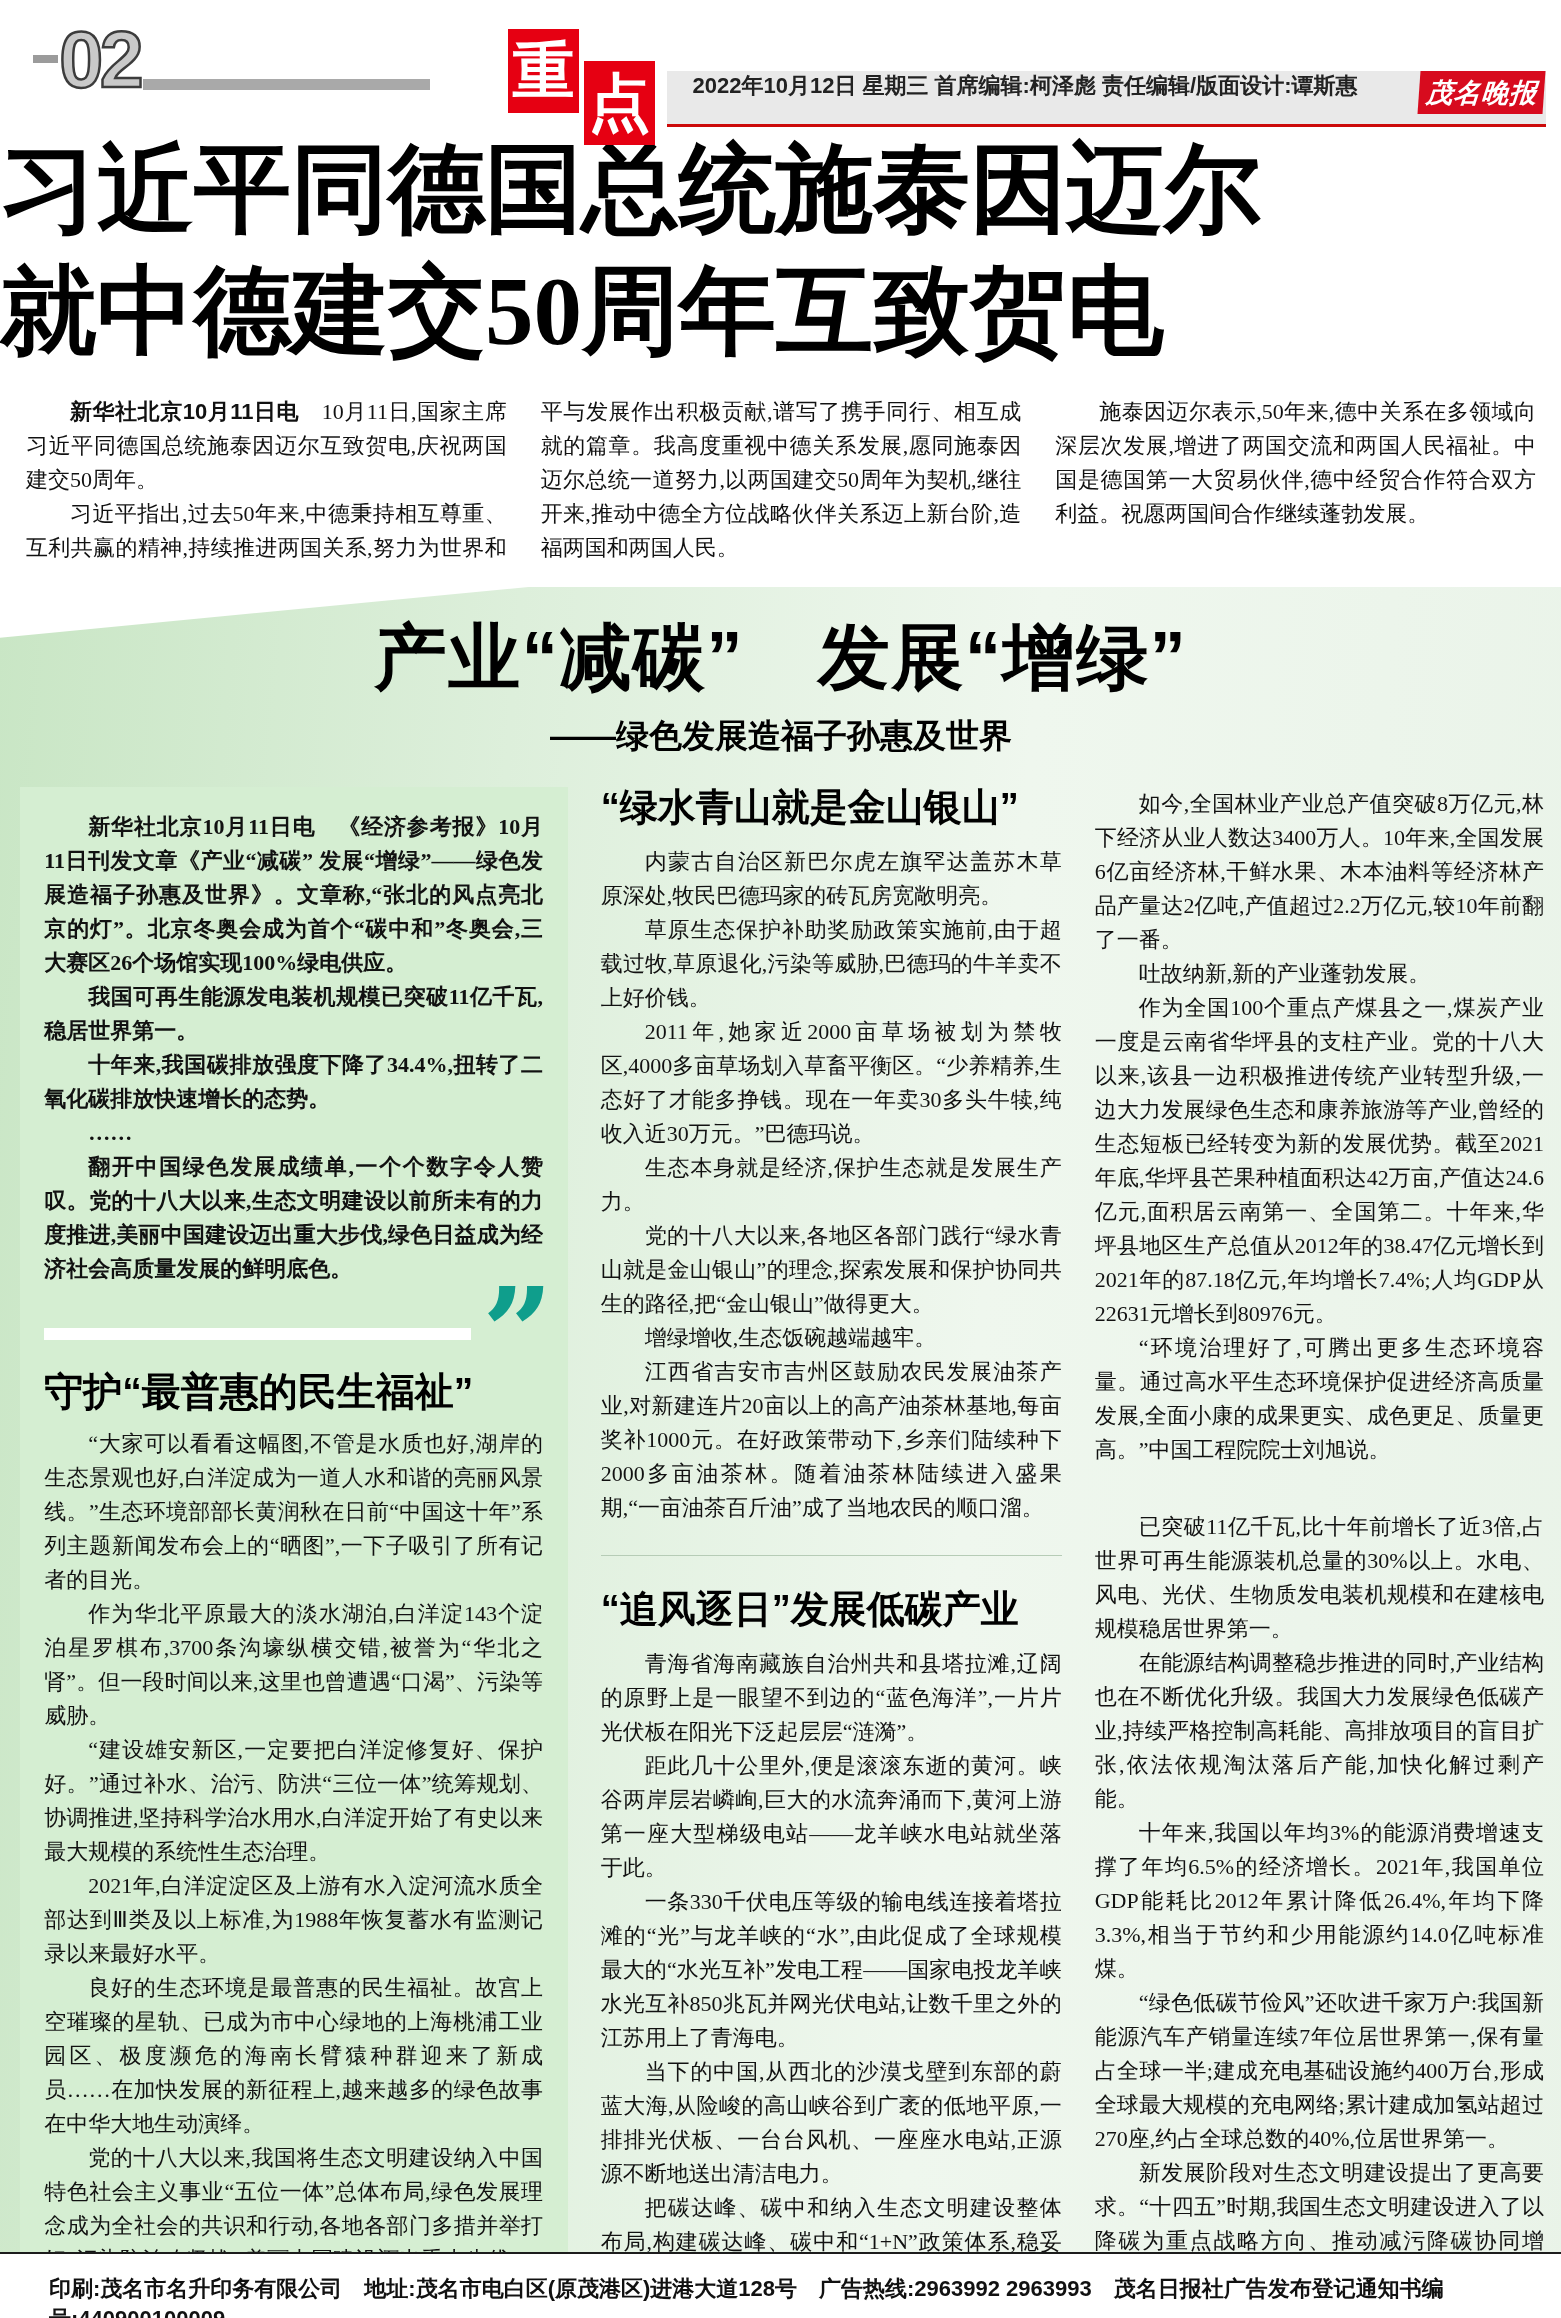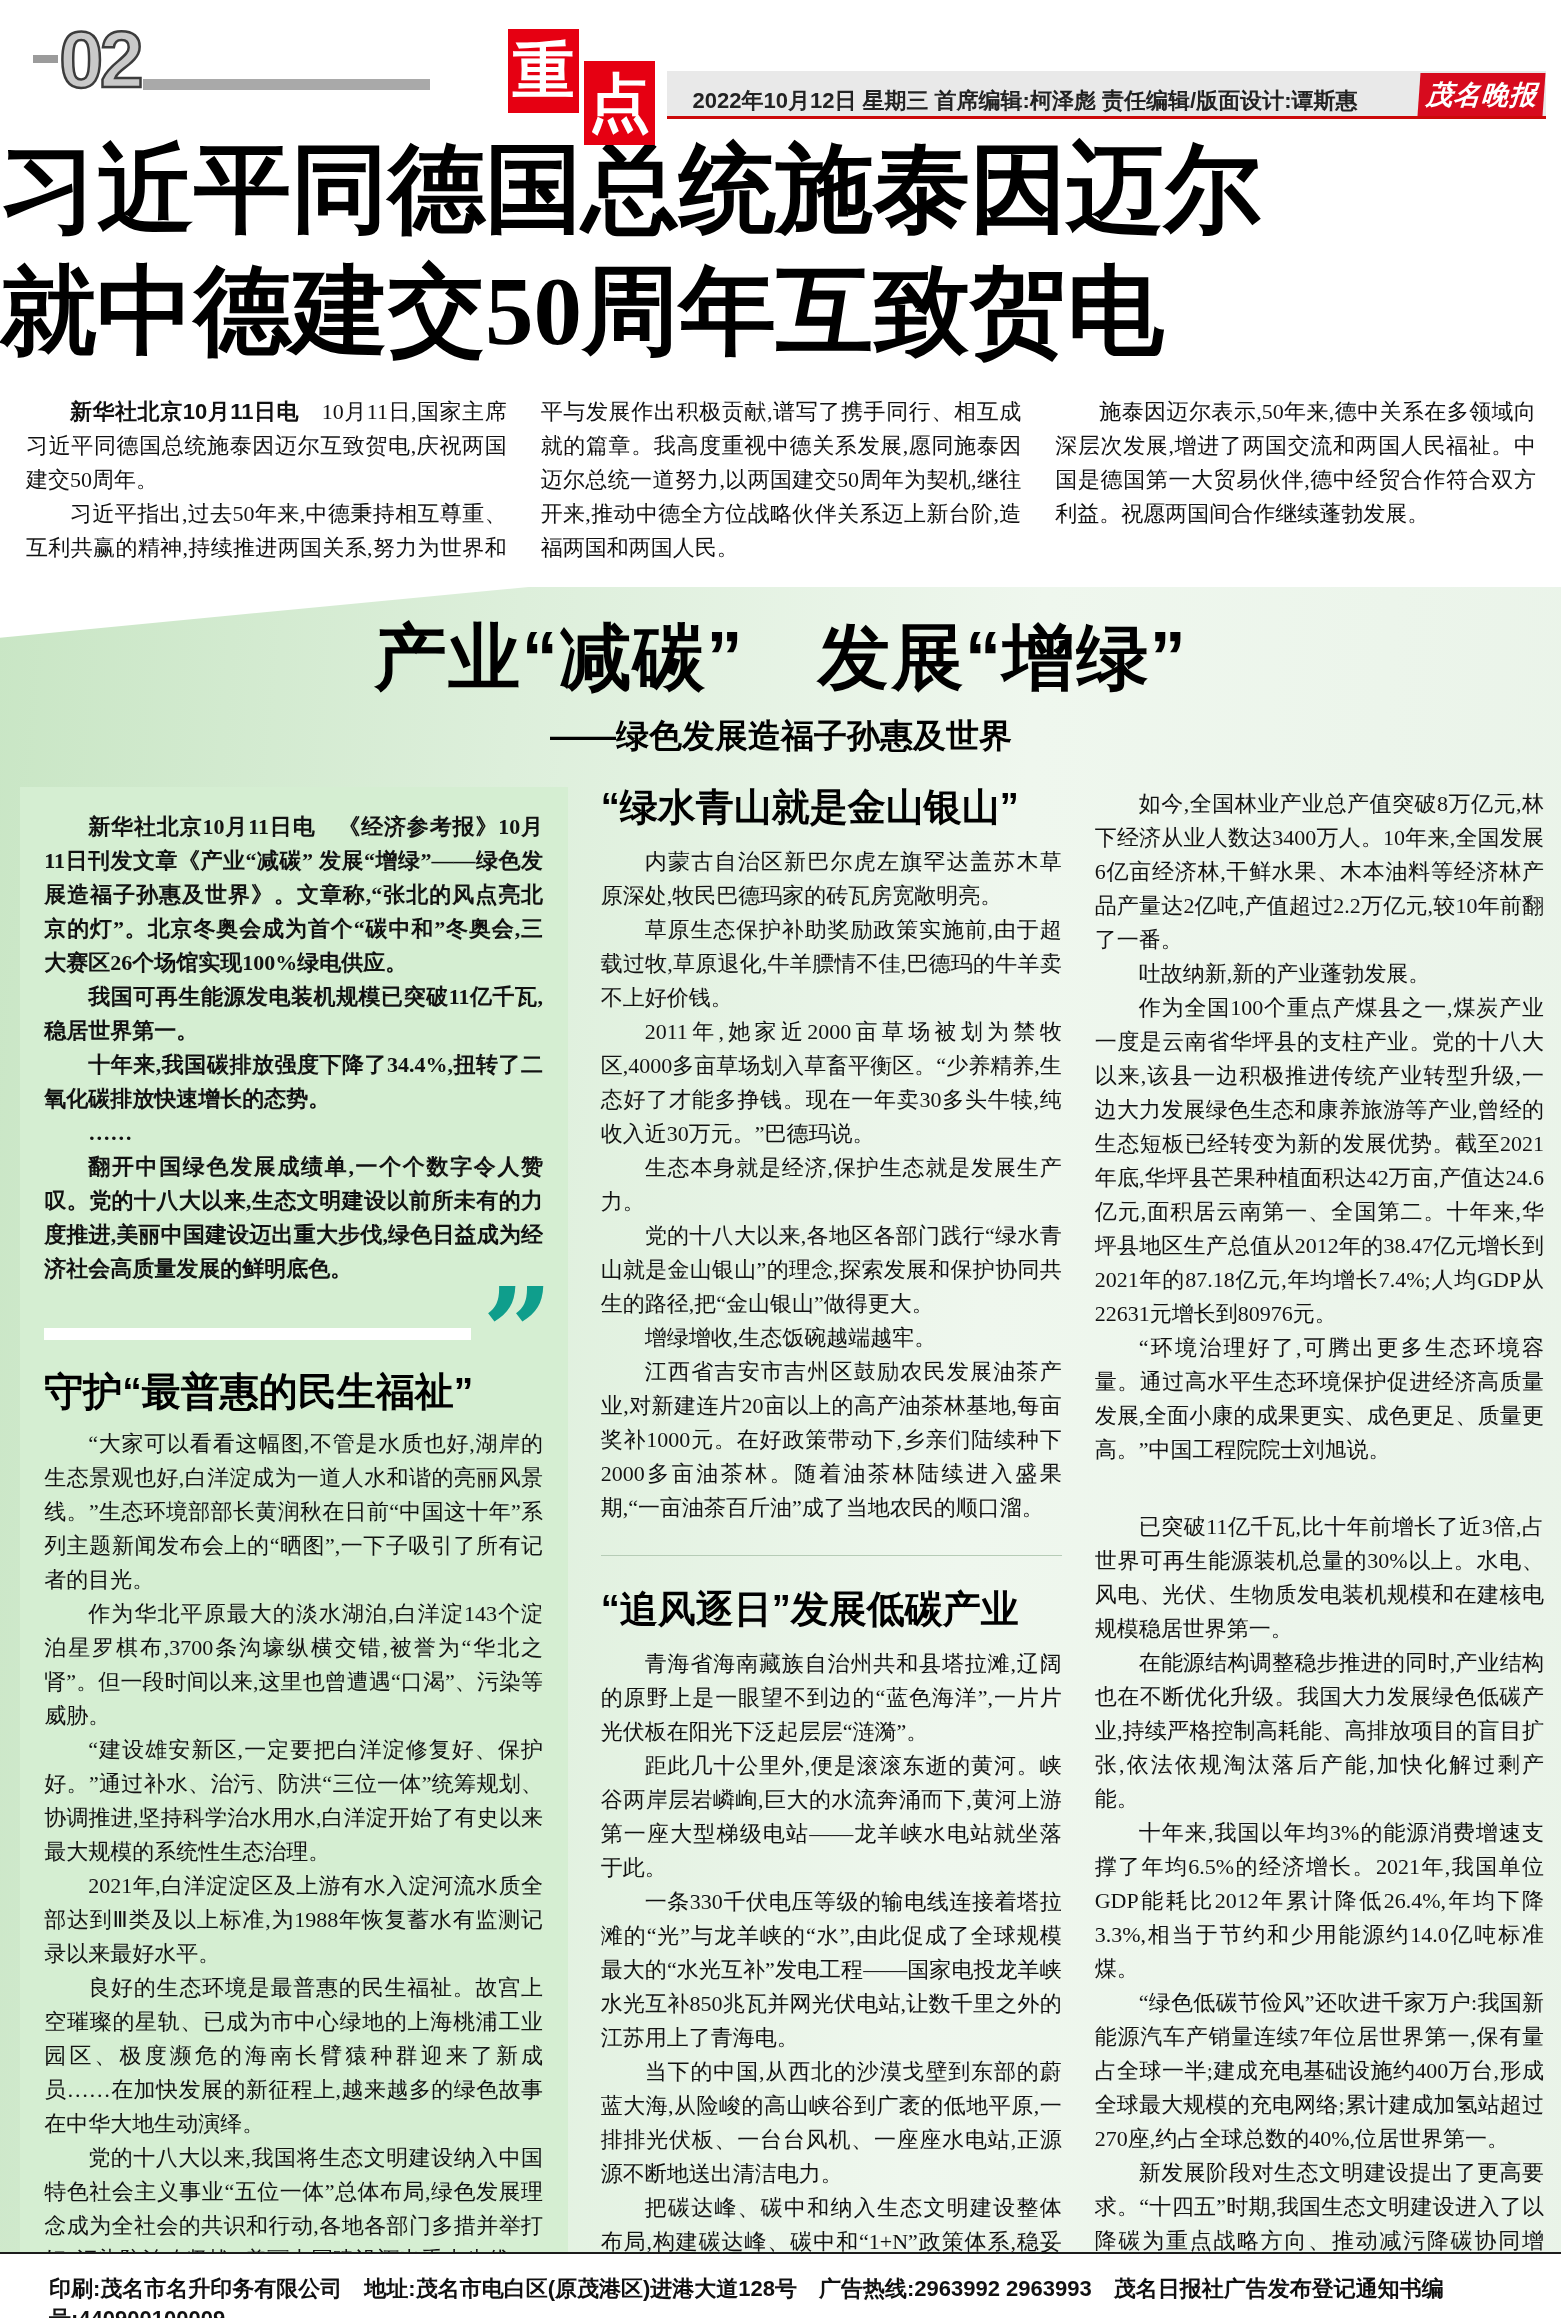--- a/index.html
+++ b/index.html
@@ -19,22 +19,22 @@
   .gray-bar { position:absolute; left:123px; top:79px; width:287px; height:10.7px; background:#a9a9a9; }
   .badge { position:absolute; left:488px; top:24.6px; width:148px; height:123px; }
   .badge-char {
     position:absolute; width:71px; height:84px; background:#e60012; color:#ffffff;
     font-family:"Liberation Sans",sans-serif; font-weight:900; font-size:62px;
     display:flex; align-items:center; justify-content:center;
   }
   .badge-char.c1 { left:0; top:4.9px; }
   .badge-char.c2 { left:76px; top:36px; }
   .date-strip {
-    position:absolute; left:647px; right:16.4px; top:71px; height:48px; background:#e9e9e9;
-    border-bottom:3.3px solid #cc0a0a; display:flex; align-items:flex-end;gap:36px;
+    position:absolute; left:647px; right:16.4px; top:71px; height:56px; background:#e9e9e9;
+    border-bottom:3.3px solid #cc0a0a; display:flex; align-items:flex-start;gap:36px;
   }
   .date-text { flex:1; text-align:center; font-size:22px; font-weight:700; color:#222; font-family:"Liberation Sans",sans-serif; }
   .masthead {
     width:125px; height:43px; background:#d70b1e; color:#fff; margin-right:1.6px;
     display:flex; align-items:center; justify-content:center;
     font-size:27px; font-weight:900; font-style:italic; letter-spacing:0.8px;
     font-family:"Liberation Serif",serif; transform:skewX(-4deg);
   }
   
   .headline {
@@ -165,21 +165,21 @@
           <p>党的十八大以来,我国将生态文明建设纳入中国特色社会主义事业“五位一体”总体布局,绿色发展理念成为全社会的共识和行动,各地各部门多措并举打好“污染防治攻坚战”,美丽中国建设迈出重大步伐。</p>
           <p>制定修订了30余部相关的法律法规,建立实施了中央生态环境保护督察、河湖长制等一系列制度;构建了以国家公园为主体的自然保护地体系,建立各级各类自然保护地近万处,为90%的陆地生态系统类型和74%的国家重点保护野生动植物种群提供有效保护;补上短板,累计安排中央预算内投资超过1000亿元支持环境基础设施建设……</p>
         </div>
     </div>
 
     <div class="col">
       <div class="colhead">“绿水青山就是金山银山”</div>
       <div>
 
       <p>内蒙古自治区新巴尔虎左旗罕达盖苏木草原深处,牧民巴德玛家的砖瓦房宽敞明亮。</p>
-          <p>草原生态保护补助奖励政策实施前,由于超载过牧,草原退化,牛羊膘情不佳,巴德玛的牛羊卖不上好价钱。</p>
+          <p>草原生态保护补助奖励政策实施前,由于超载过牧,草原退化,污染等威胁,巴德玛的牛羊卖不上好价钱。</p>
           <p>2011年,她家近2000亩草场被划为禁牧区,4000多亩草场划入草畜平衡区。“少养精养,生态好了才能多挣钱。现在一年卖30多头牛犊,纯收入近30万元。”巴德玛说。</p>
           <p>生态本身就是经济,保护生态就是发展生产力。</p>
           <p>党的十八大以来,各地区各部门践行“绿水青山就是金山银山”的理念,探索发展和保护协同共生的路径,把“金山银山”做得更大。</p>
           <p>增绿增收,生态饭碗越端越牢。</p>
           <p>江西省吉安市吉州区鼓励农民发展油茶产业,对新建连片20亩以上的高产油茶林基地,每亩奖补1000元。在好政策带动下,乡亲们陆续种下2000多亩油茶林。随着油茶林陆续进入盛果期,“一亩油茶百斤油”成了当地农民的顺口溜。</p>
         </div>
       <div class="sec-rule"></div>
       <div class="colhead second">“追风逐日”发展低碳产业</div>
       <div>
 

